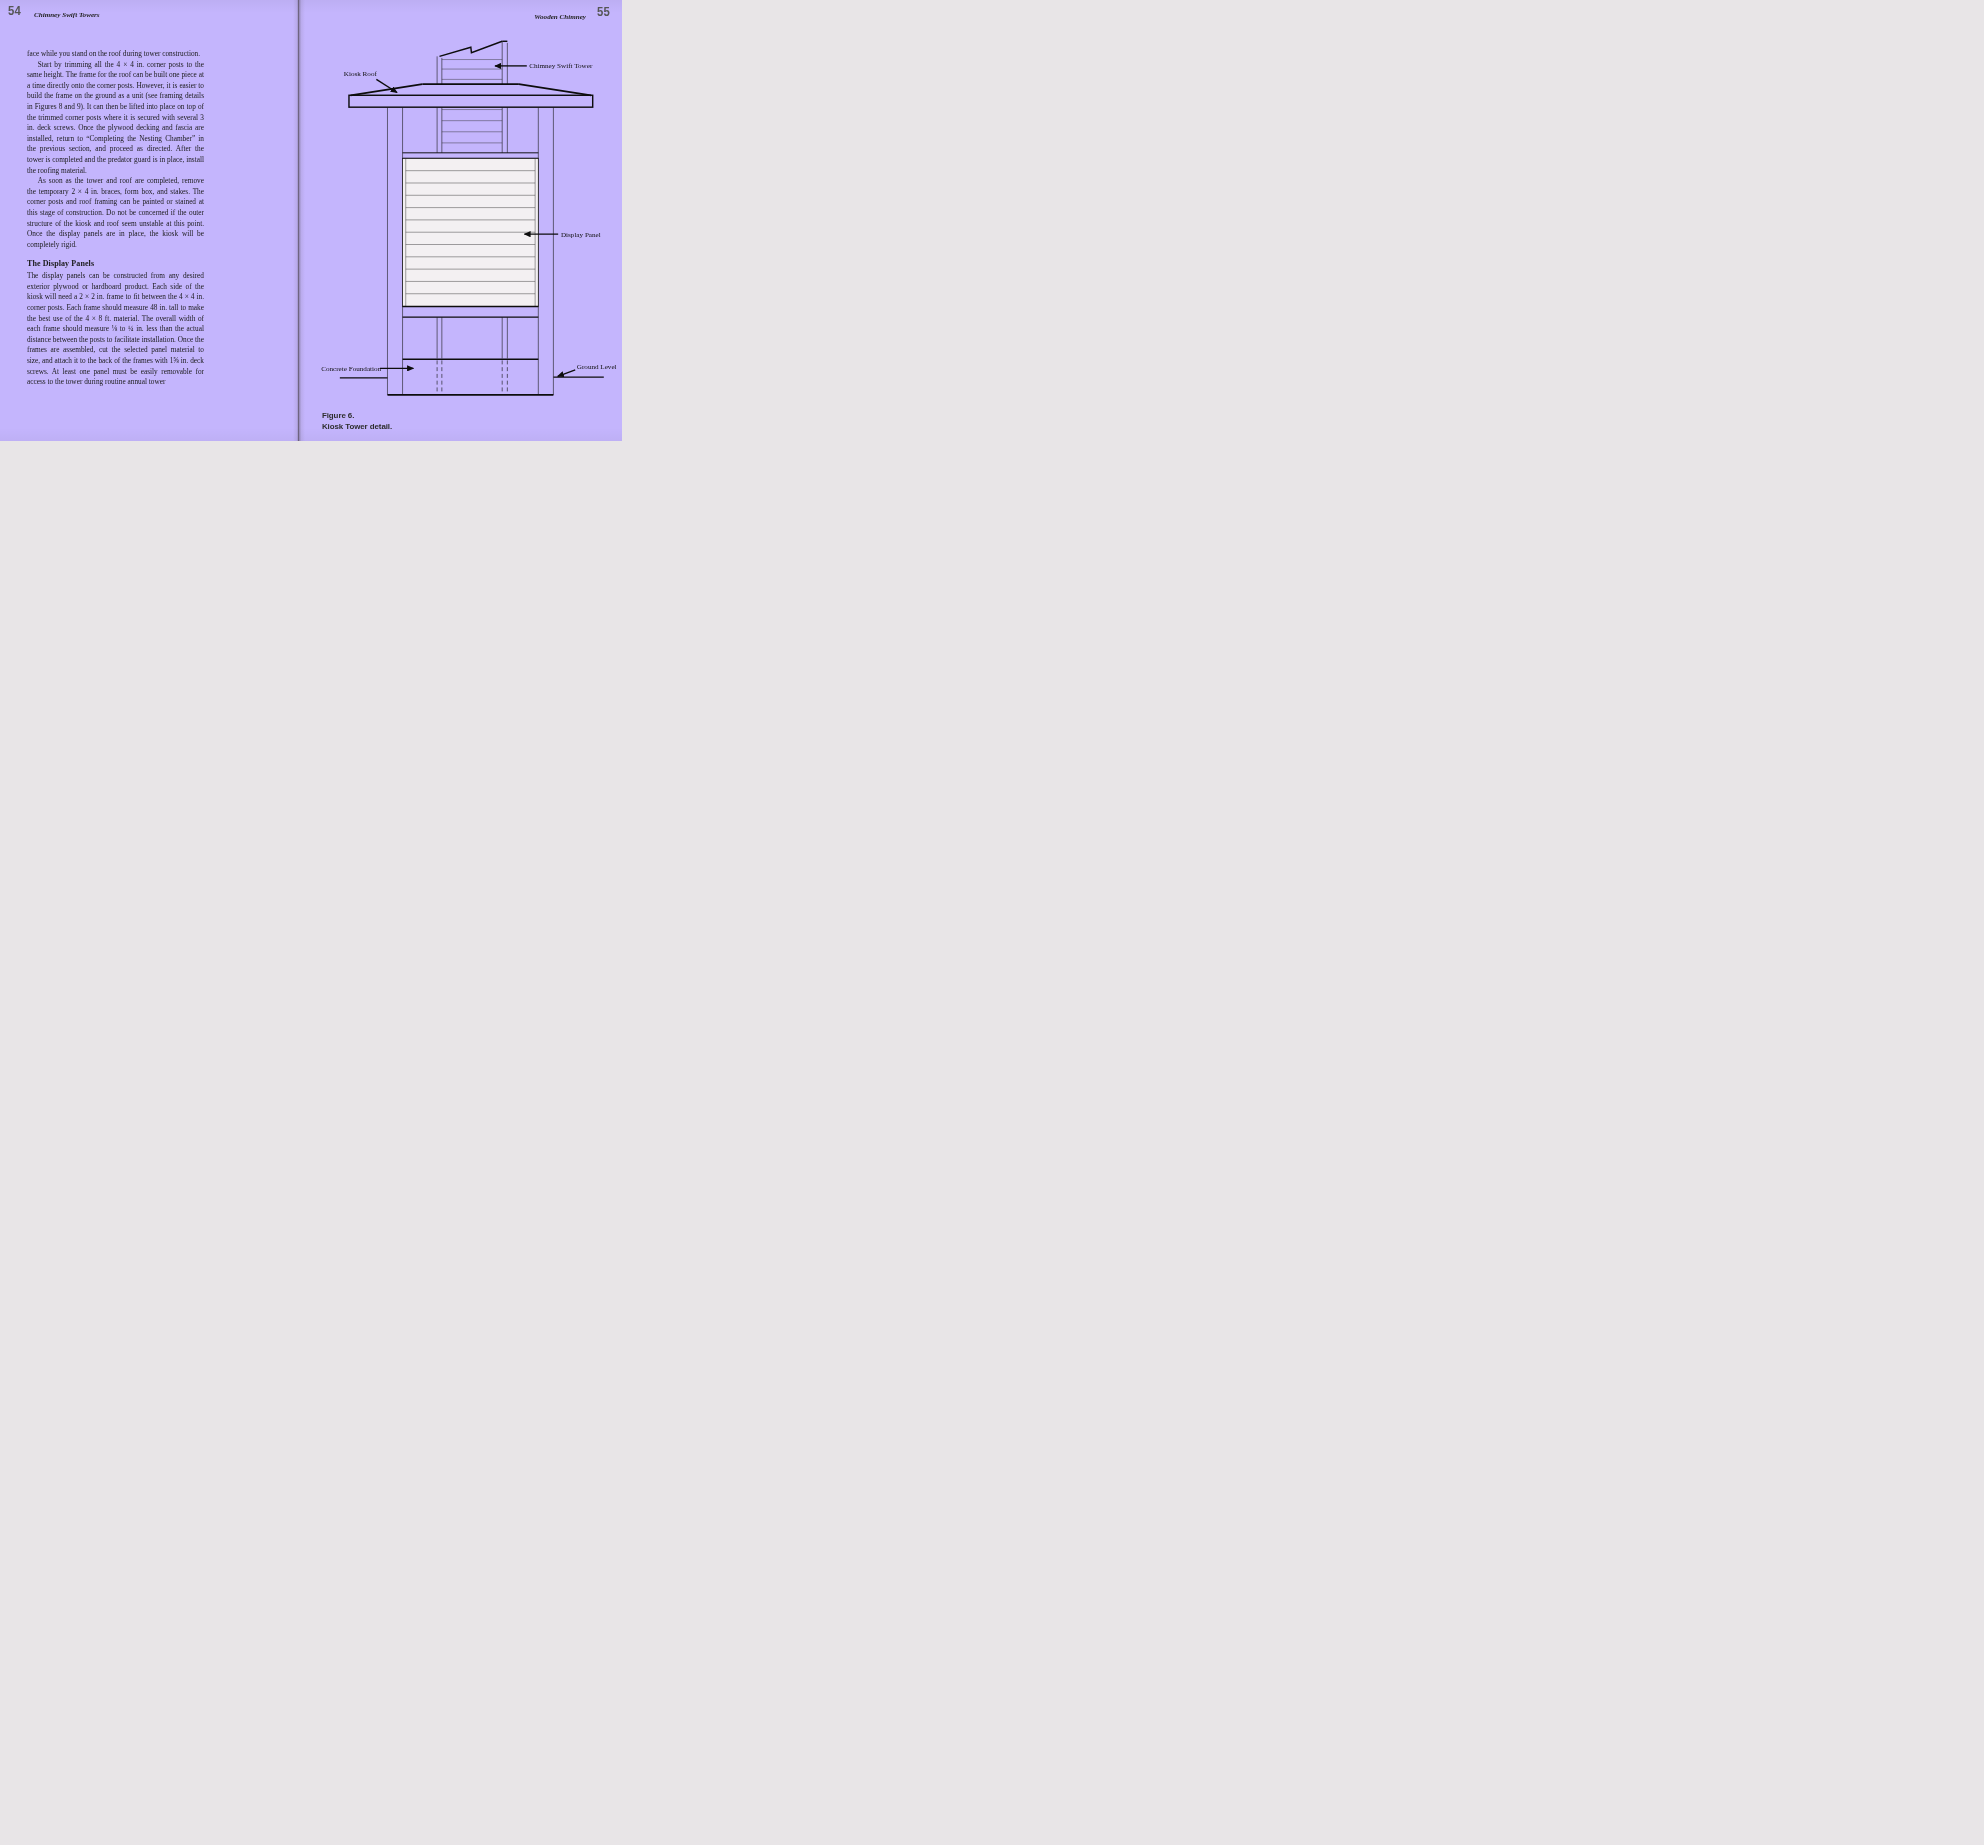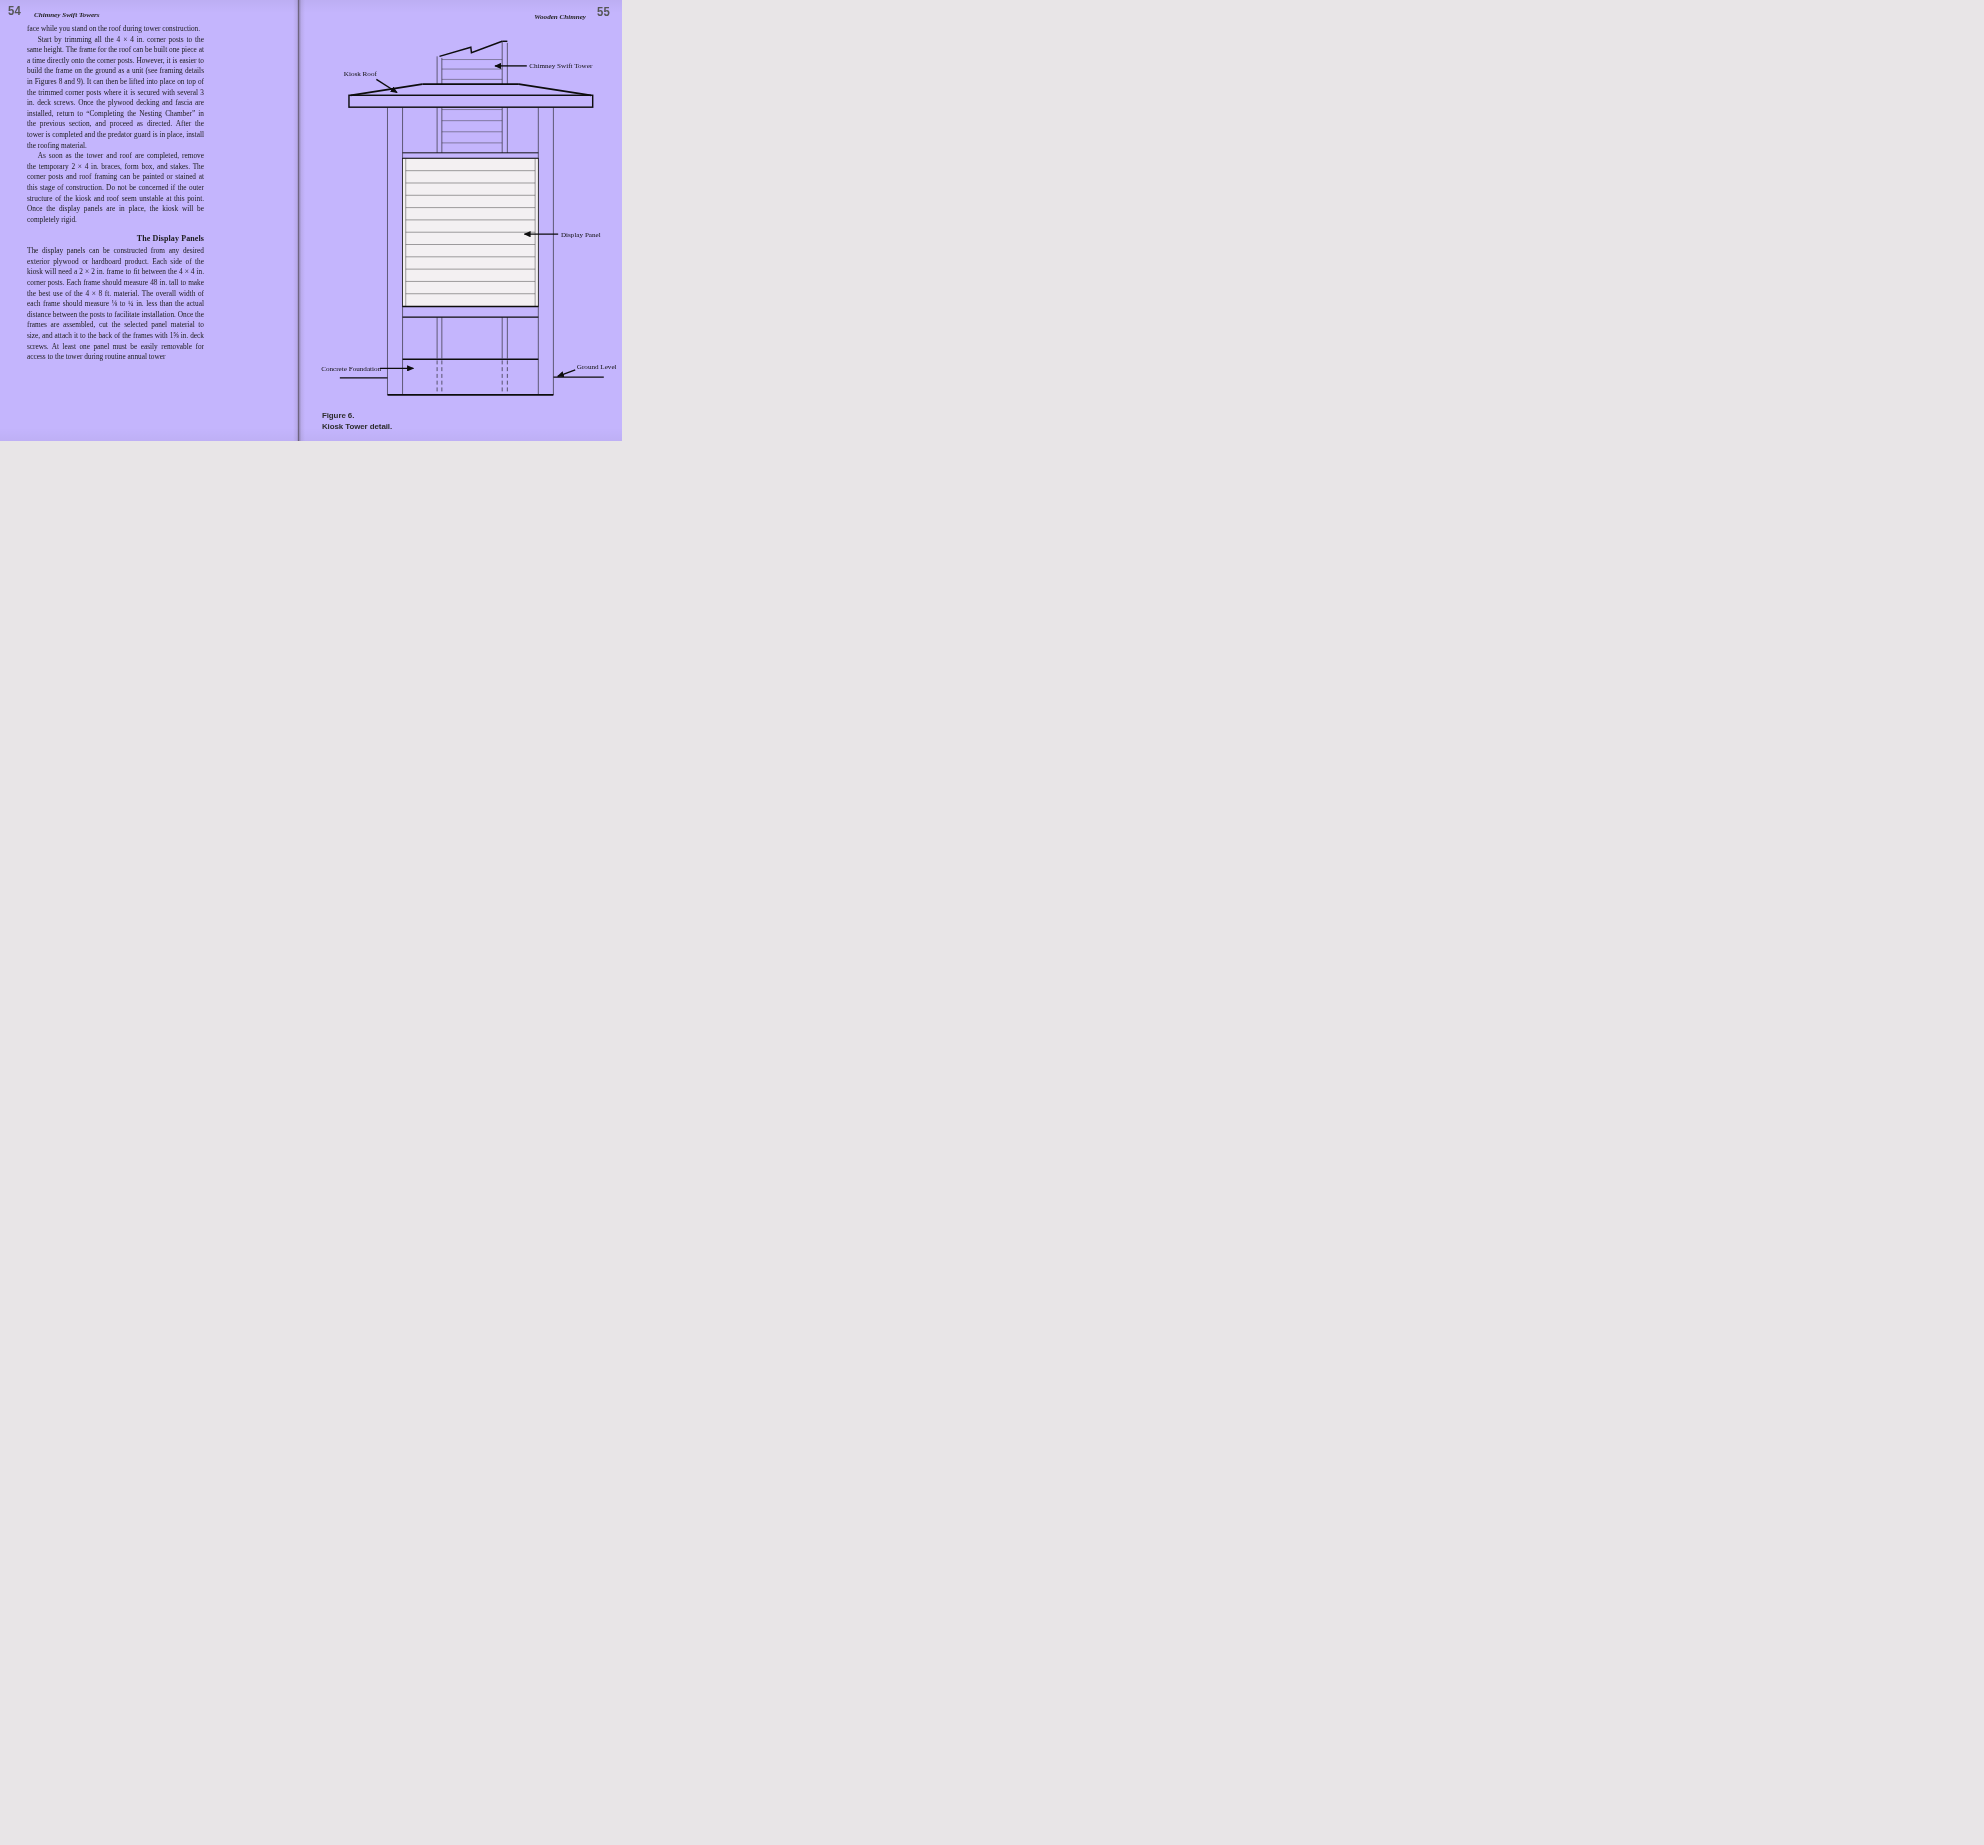--- a/index.html
+++ b/index.html
@@ -28,28 +28,28 @@
     transform:scaleX(0.92);transform-origin:left top;
   }
   #pagenum-left{position:absolute;left:7.5px;top:4.4px;}
   #pagenum-right{position:absolute;left:597px;top:5.2px;}
   .runhead{
     font-style:italic;font-size:7.1px;color:#242424;white-space:nowrap;font-weight:bold;
   }
   #runhead-left{position:absolute;left:34px;top:10.7px;}
   #runhead-right{position:absolute;right:36px;top:13px;}
   #body-column{
-    position:absolute;left:27px;top:24px;width:177px;
+    position:absolute;left:27px;top:49px;width:177px;
     font-size:7.3px;line-height:10.6px;text-align:justify;
   }
   #body-column p{margin:0;}
   .indent{text-indent:10.7px;}
   #section-heading{
     font-weight:bold;font-size:8px;margin:8.3px 0 2px 0;
-    text-align:right;letter-spacing:0.1px;font-family:Liberation Serif, serif;
+    text-align:left;letter-spacing:0.1px;font-family:Liberation Serif, serif;
   }
   #figure-svg{position:absolute;left:302px;top:0;}
   .lbl{font-family:"Liberation Serif", serif;font-size:18px;fill:#111;}
   .cap{
     font-family:"Liberation Sans", sans-serif;font-weight:bold;
     font-size:20px;fill:#2e2e2e;letter-spacing:-0.2px;
   }
   .thin{stroke:#1a1a1a;stroke-width:1.5;fill:none;}
   .hair{stroke:#2a2a2a;stroke-width:1.1;fill:none;}
   .thick{stroke:#0d0d0d;stroke-width:3.6;fill:none;}

